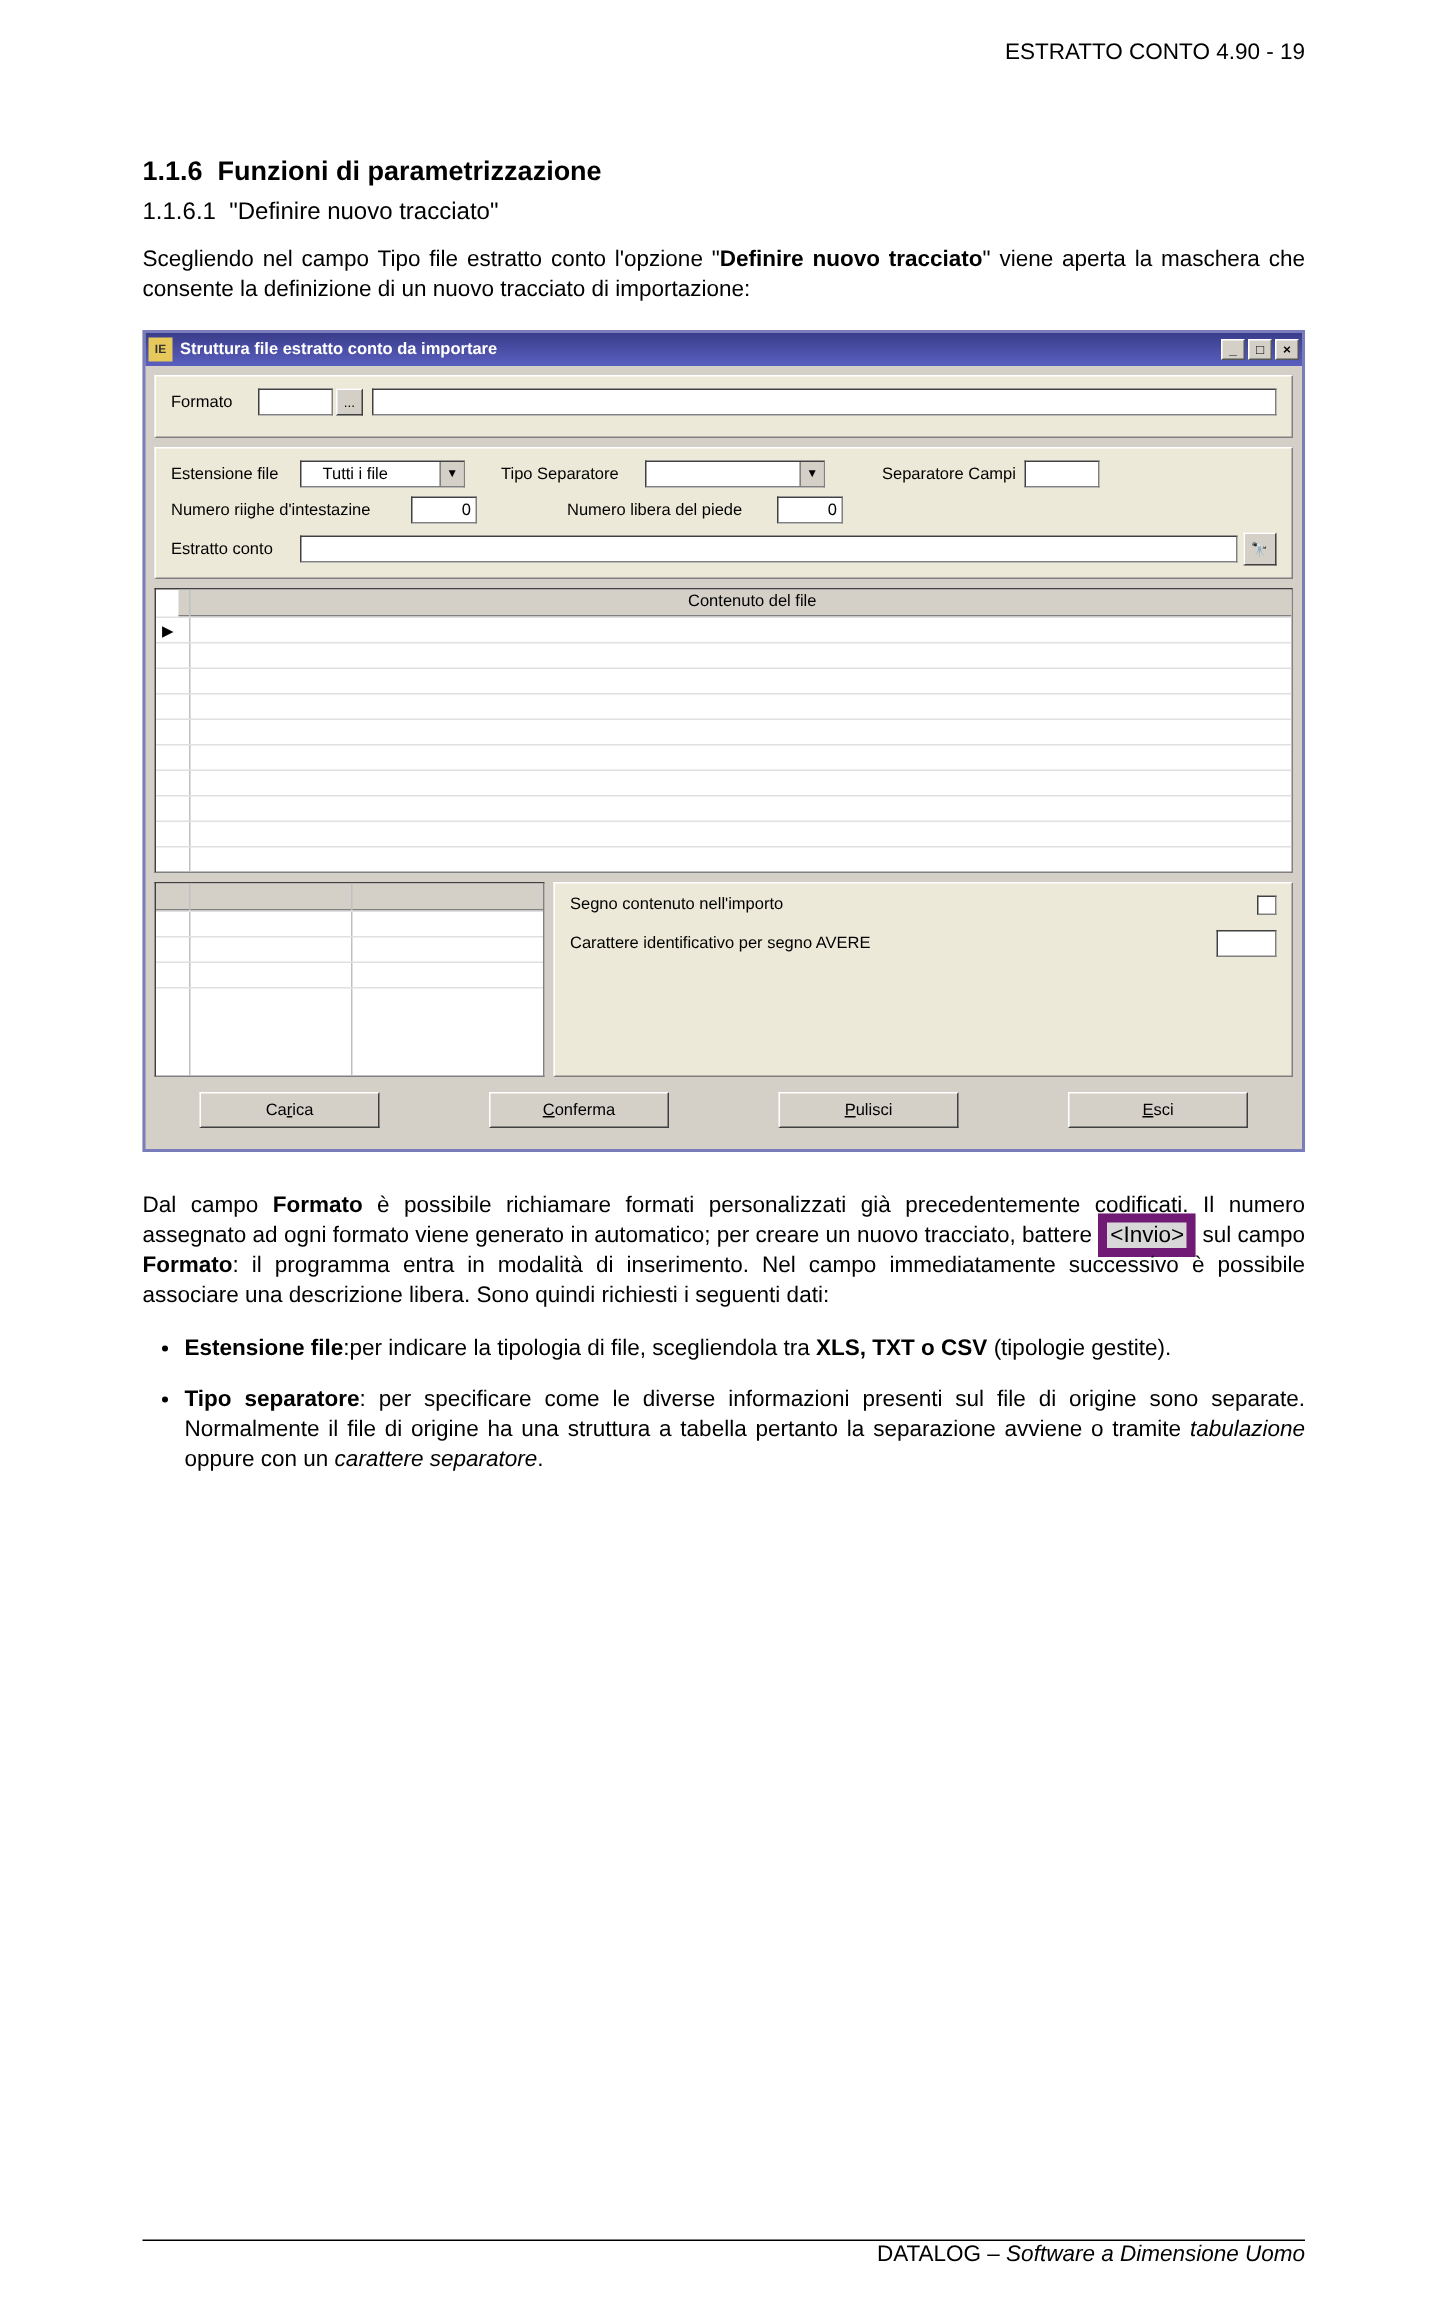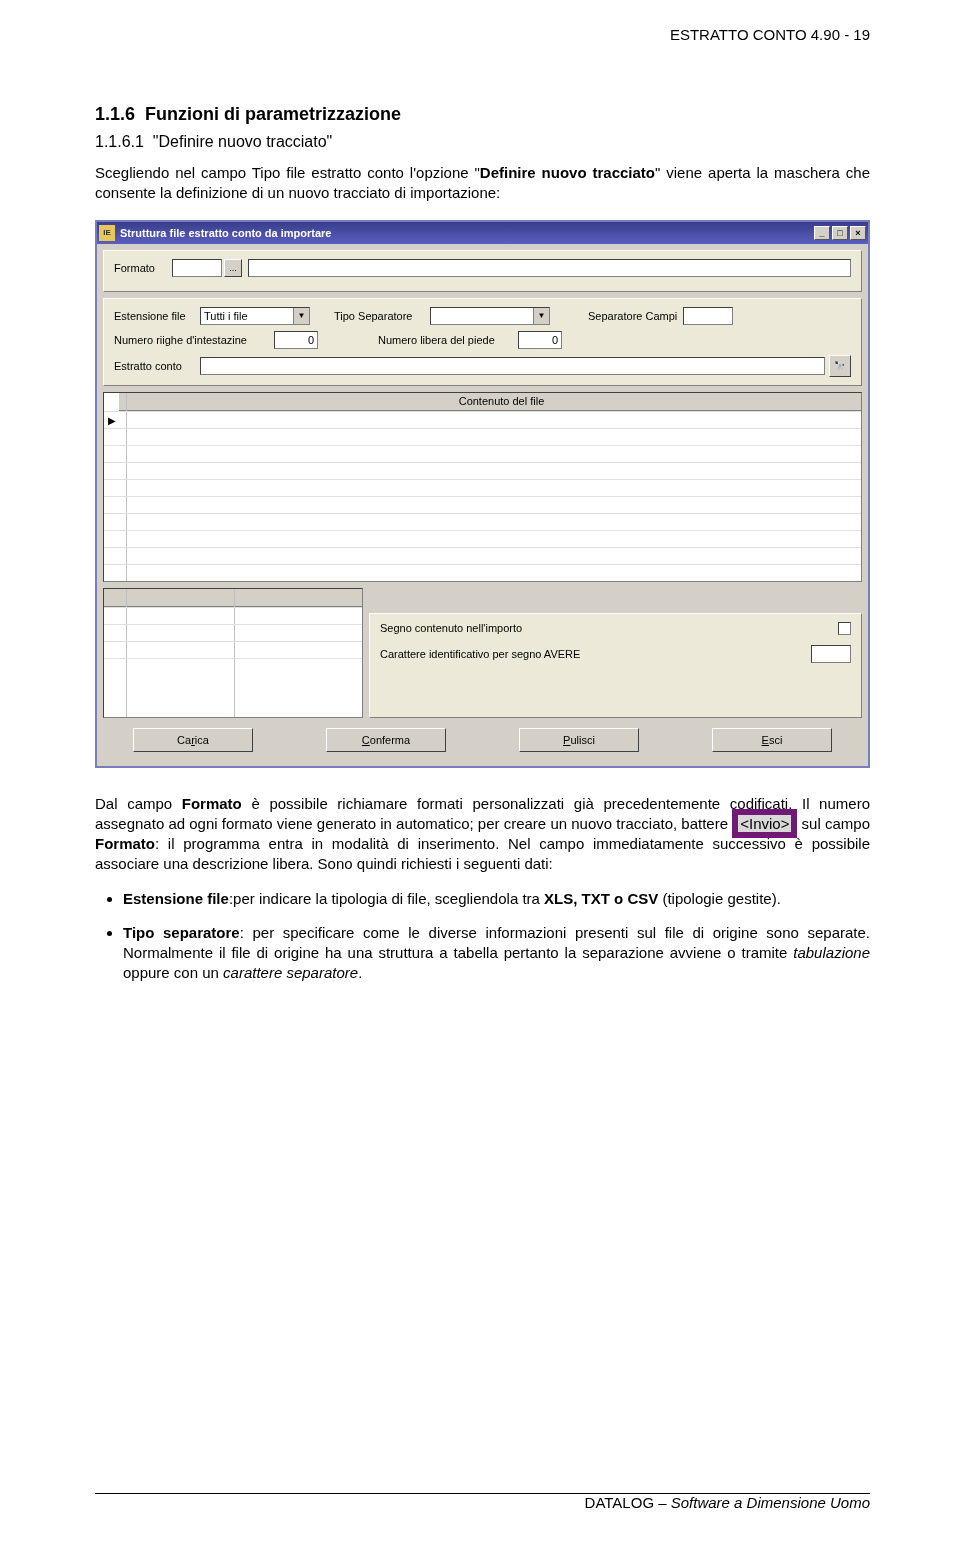--- a/index.html
+++ b/index.html
@@ -92,21 +92,21 @@
     font-size: 11px;
     padding: 1px 3px;
   }
   .sel {
     background:#fff;
     border:1px solid #808080;
     border-top-color:#404040; border-left-color:#404040;
     height:18px;
     font-size:11px;
     display:flex; align-items:center;
-    padding-left:3px;
+    padding-left:14px;
     position:relative;
   }
   .sel .arrow {
     position:absolute; right:0; top:0; bottom:0;
     width:16px; background:#d4d0c8;
     border-left:1px solid #808080;
     display:flex; align-items:center; justify-content:center;
     font-size:8px;
   }
   .btn3d {
@@ -156,21 +156,21 @@
   }
   .miniGrid .mcol { position:absolute; top:0; bottom:0; width:1px; background:#c0c0c0; }
   .miniGrid .mh { position:absolute; top:0; left:0; right:0; height:18px; background:#d4d0c8; border-bottom:1px solid #808080;}
   .miniGrid .mrow { position:absolute; left:0; right:0; height:1px; background:#e0e0e0;}
   .rightOpts {
     flex:1;
     background:#ece9d8;
     border:1px solid #fff;
     border-right-color:#808080; border-bottom-color:#808080;
     padding:8px 10px;
-    display:flex; flex-direction:column; gap:10px;margin-top:25px;
+    display:flex; flex-direction:column; gap:10px;
   }
   .optRow { display:flex; align-items:center; justify-content:flex-start; }
   .optRow .lbl { flex:1; font-size:11px;}
   .chk {
     width:13px; height:13px; background:#fff;
     border:1px solid #808080;
     border-top-color:#404040; border-left-color:#404040;
   }
   .optFld { width:40px; }
   .btnRow {

